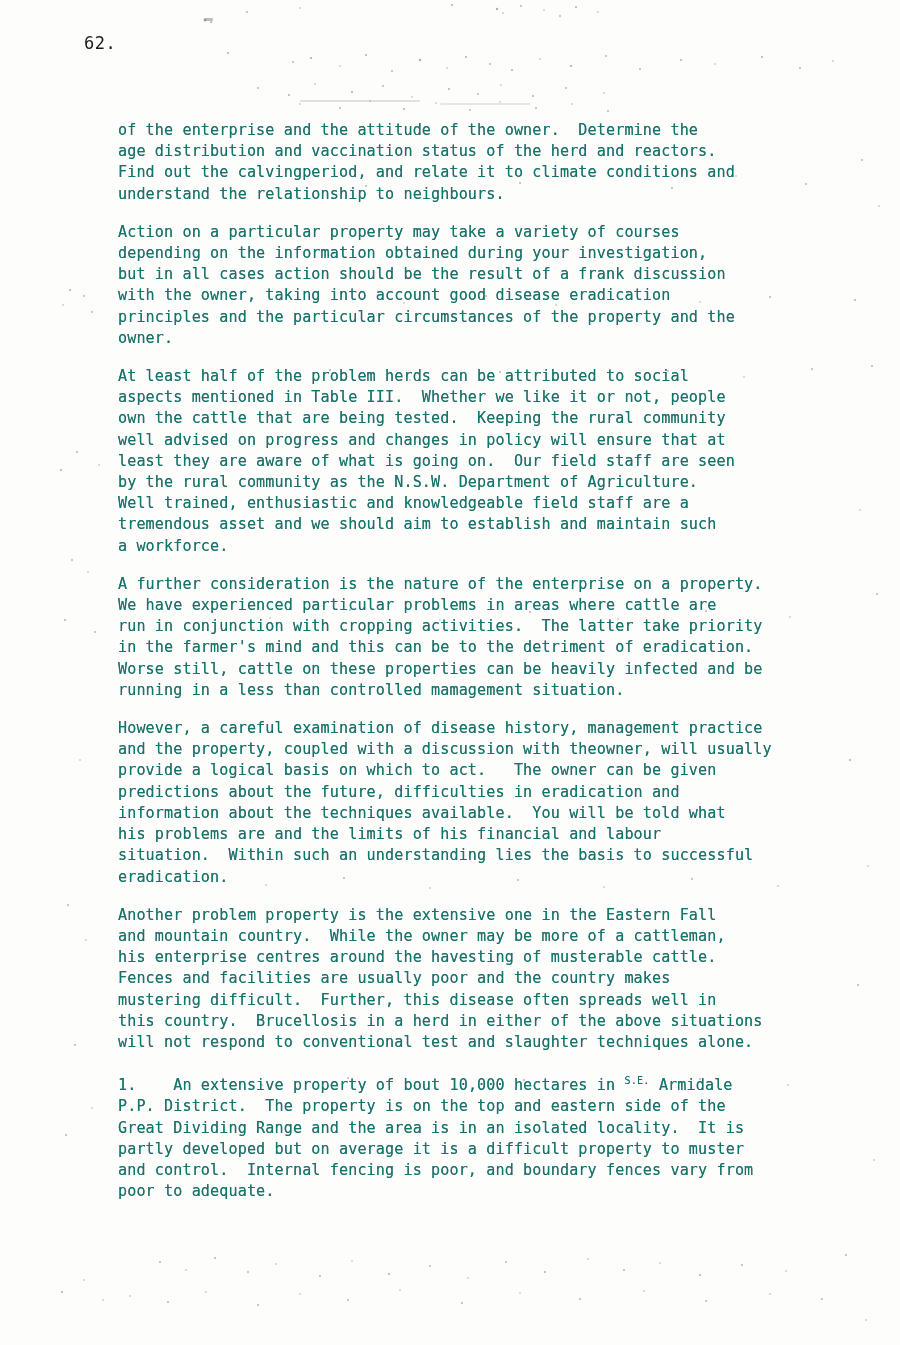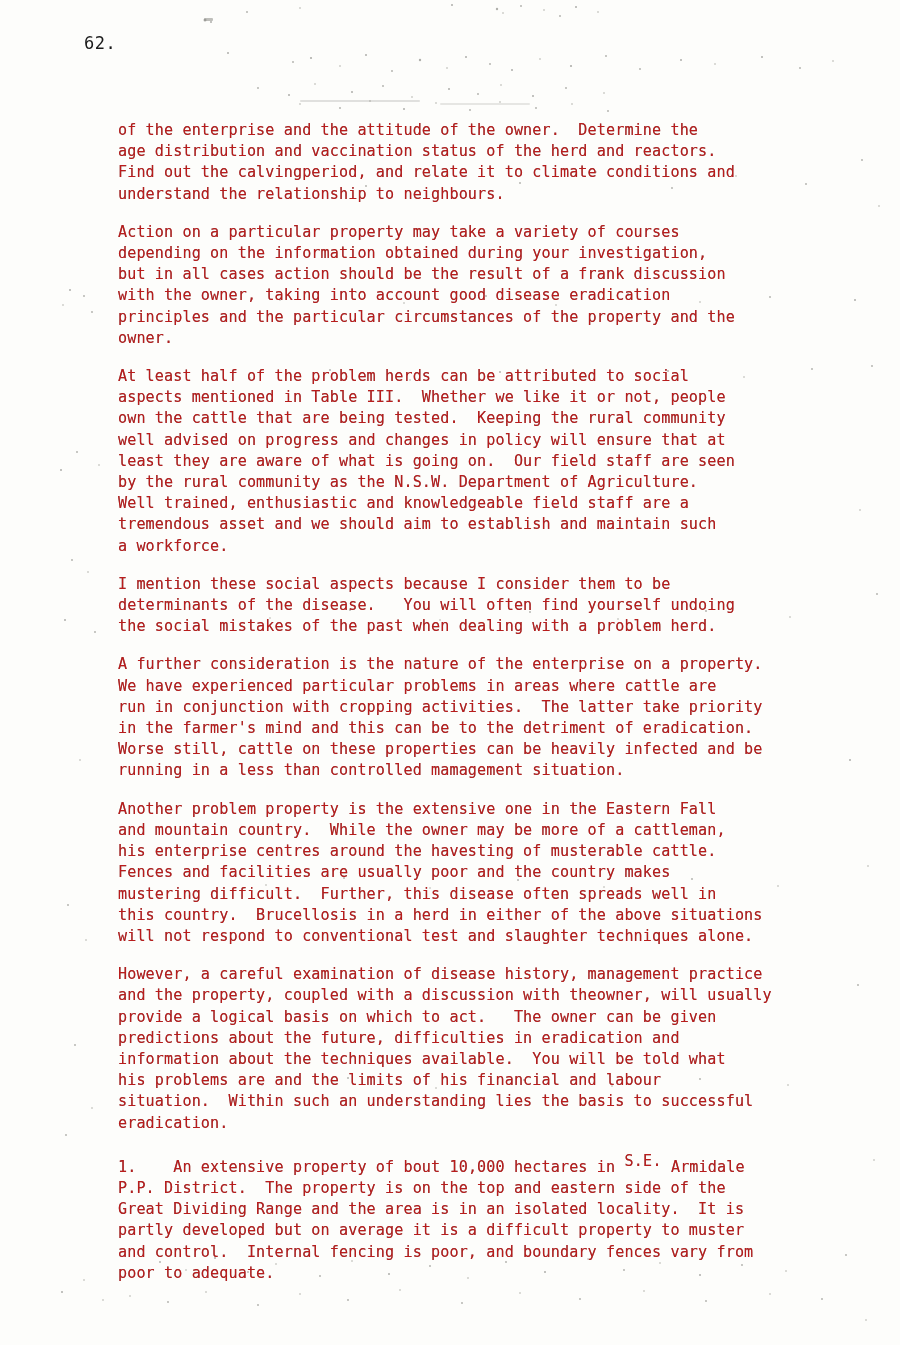--- a/index.html
+++ b/index.html
@@ -48,27 +48,27 @@
   #body {
     position: absolute;
     left: 118px;
     top: 120px;
     width: 730px;
   }
   .para {
     margin: 0 0 17px 0;
     font-size: 15.1px;
     line-height: 21.2px;
-    color: #b91c1c;
+    color: #0f766e;
     white-space: pre-wrap;
     letter-spacing: .12px;
     text-shadow: 0 0 .6px rgba(0,0,0,.45);
   }
   .sup {
-    font-size: 15px;
+    font-size: 10px;
     vertical-align: 6px;
     letter-spacing: .3px;
   }
 </style>
 </head>
 <body>
 
 <div id="page">
 
   <svg class="speckle" viewBox="0 0 900 1345" preserveAspectRatio="none" aria-hidden="true">
@@ -259,44 +259,41 @@
 owner.</p>
     <p class="para">At least half of the problem herds can be attributed to social
 aspects mentioned in Table III.  Whether we like it or not, people
 own the cattle that are being tested.  Keeping the rural community
 well advised on progress and changes in policy will ensure that at
 least they are aware of what is going on.  Our field staff are seen
 by the rural community as the N.S.W. Department of Agriculture.
 Well trained, enthusiastic and knowledgeable field staff are a
 tremendous asset and we should aim to establish and maintain such
 a workforce.</p>
-    <p class="para">I mention these social aspects because I consider them to be
-determinants of the disease.   You will often find yourself undoing
-the social mistakes of the past when dealing with a problem herd.</p>
     <p class="para">A further consideration is the nature of the enterprise on a property.
 We have experienced particular problems in areas where cattle are
 run in conjunction with cropping activities.  The latter take priority
 in the farmer's mind and this can be to the detriment of eradication.
 Worse still, cattle on these properties can be heavily infected and be
 running in a less than controlled mamagement situation.</p>
-    <p class="para">Another problem property is the extensive one in the Eastern Fall
-and mountain country.  While the owner may be more of a cattleman,
-his enterprise centres around the havesting of musterable cattle.
-Fences and facilities are usually poor and the country makes
-mustering difficult.  Further, this disease often spreads well in
-this country.  Brucellosis in a herd in either of the above situations
-will not respond to conventional test and slaughter techniques alone.</p>
     <p class="para">However, a careful examination of disease history, management practice
 and the property, coupled with a discussion with theowner, will usually
 provide a logical basis on which to act.   The owner can be given
 predictions about the future, difficulties in eradication and
 information about the techniques available.  You will be told what
 his problems are and the limits of his financial and labour
 situation.  Within such an understanding lies the basis to successful
 eradication.</p>
+    <p class="para">Another problem property is the extensive one in the Eastern Fall
+and mountain country.  While the owner may be more of a cattleman,
+his enterprise centres around the havesting of musterable cattle.
+Fences and facilities are usually poor and the country makes
+mustering difficult.  Further, this disease often spreads well in
+this country.  Brucellosis in a herd in either of the above situations
+will not respond to conventional test and slaughter techniques alone.</p>
 
     <p class="para"><span>1.</span><span>    An extensive property of bout 10,000 hectares in </span><span class="sup">S.E.</span><span> Armidale
 P.P. District.  The property is on the top and eastern side of the
 Great Dividing Range and the area is in an isolated locality.  It is
 partly developed but on average it is a difficult property to muster
 and control.  Internal fencing is poor, and boundary fences vary from
 poor to adequate.</span></p>
 
   </div>
 </div>

